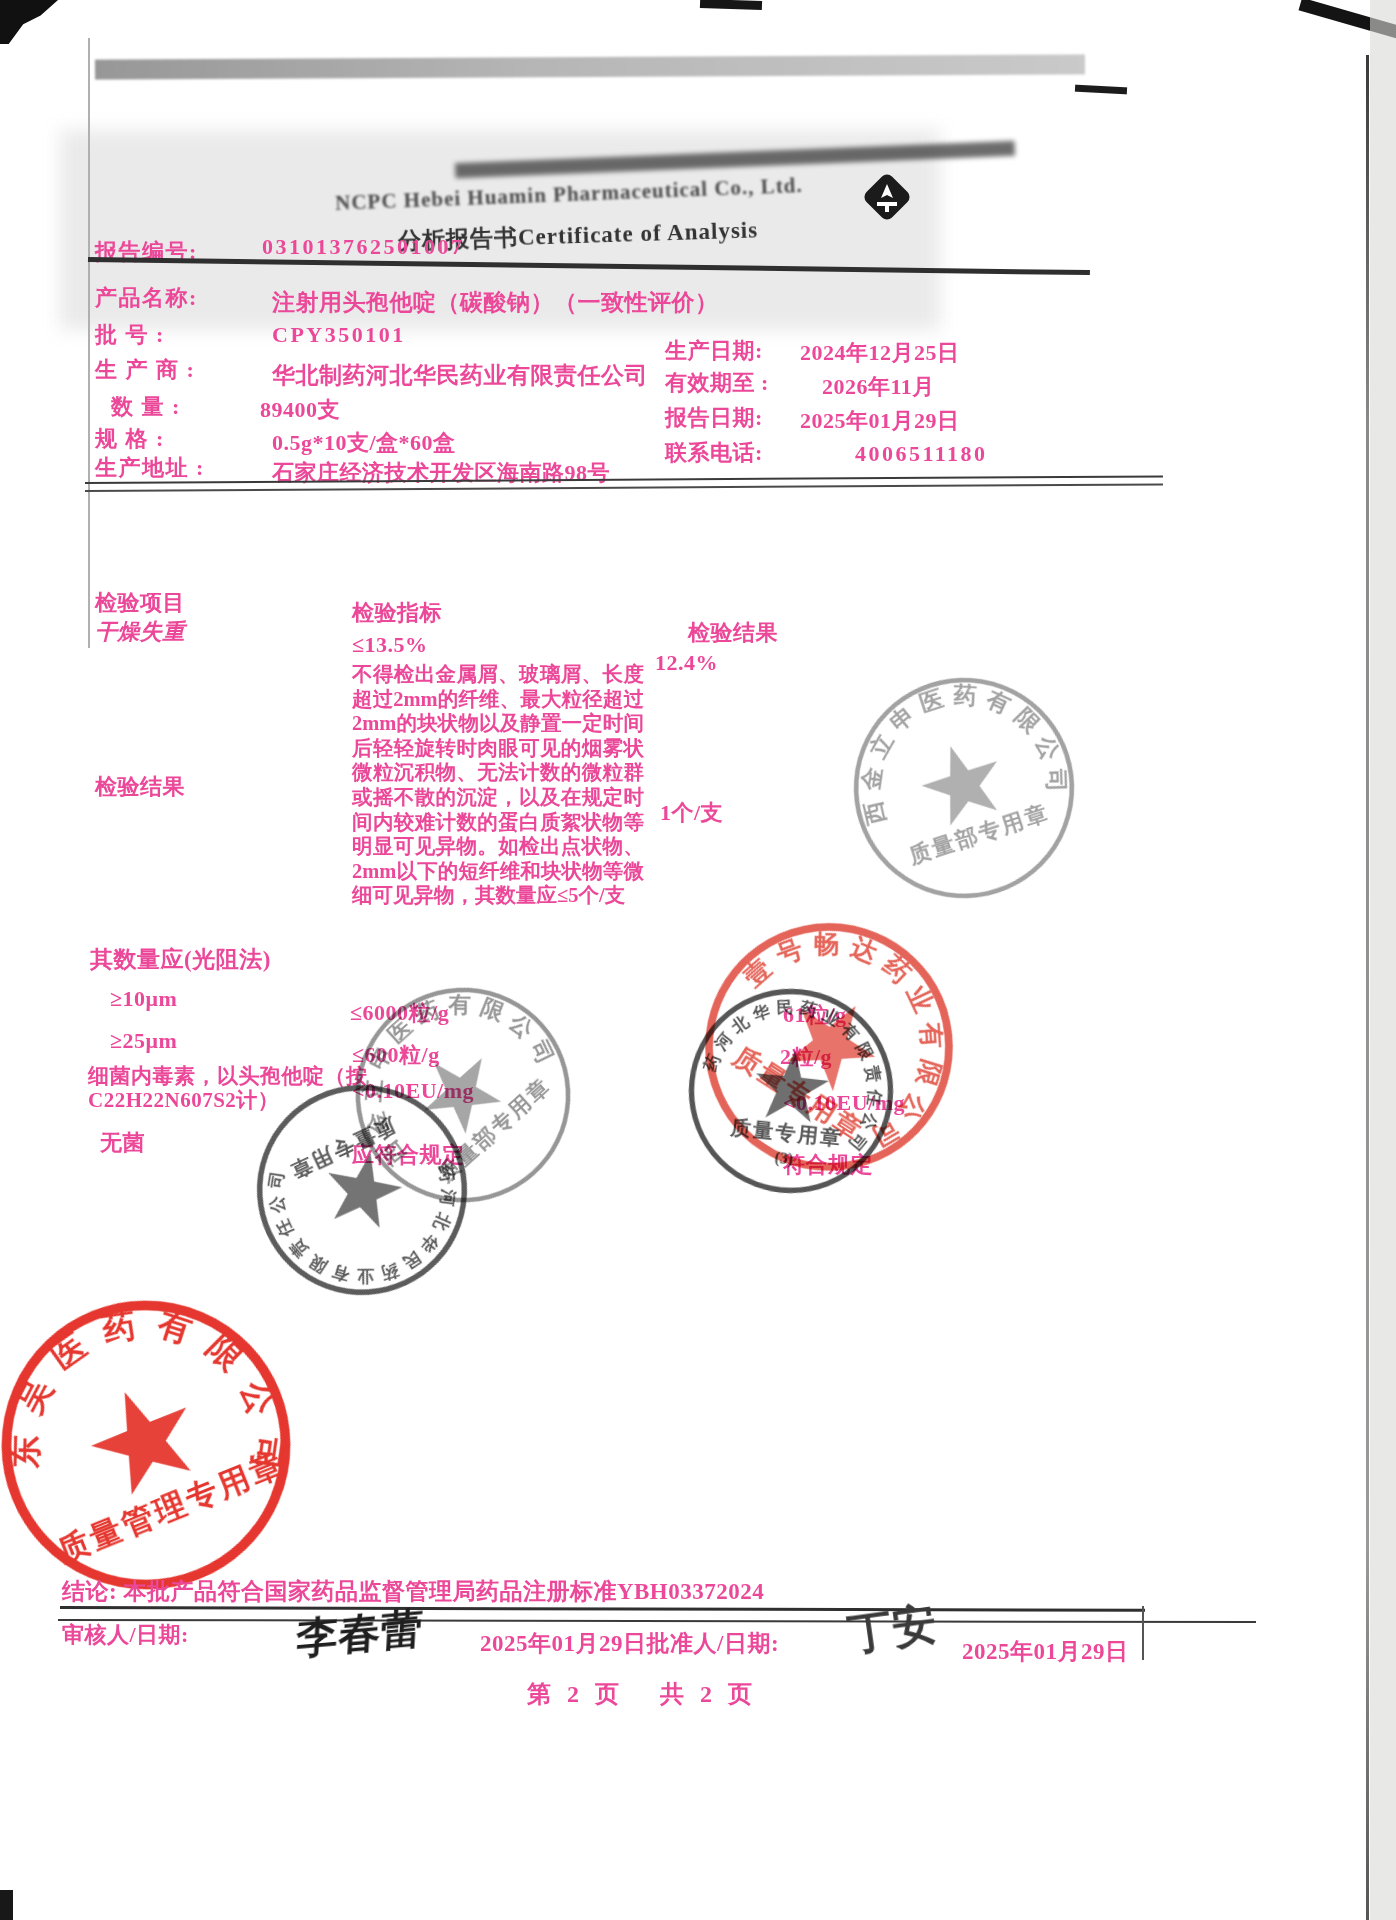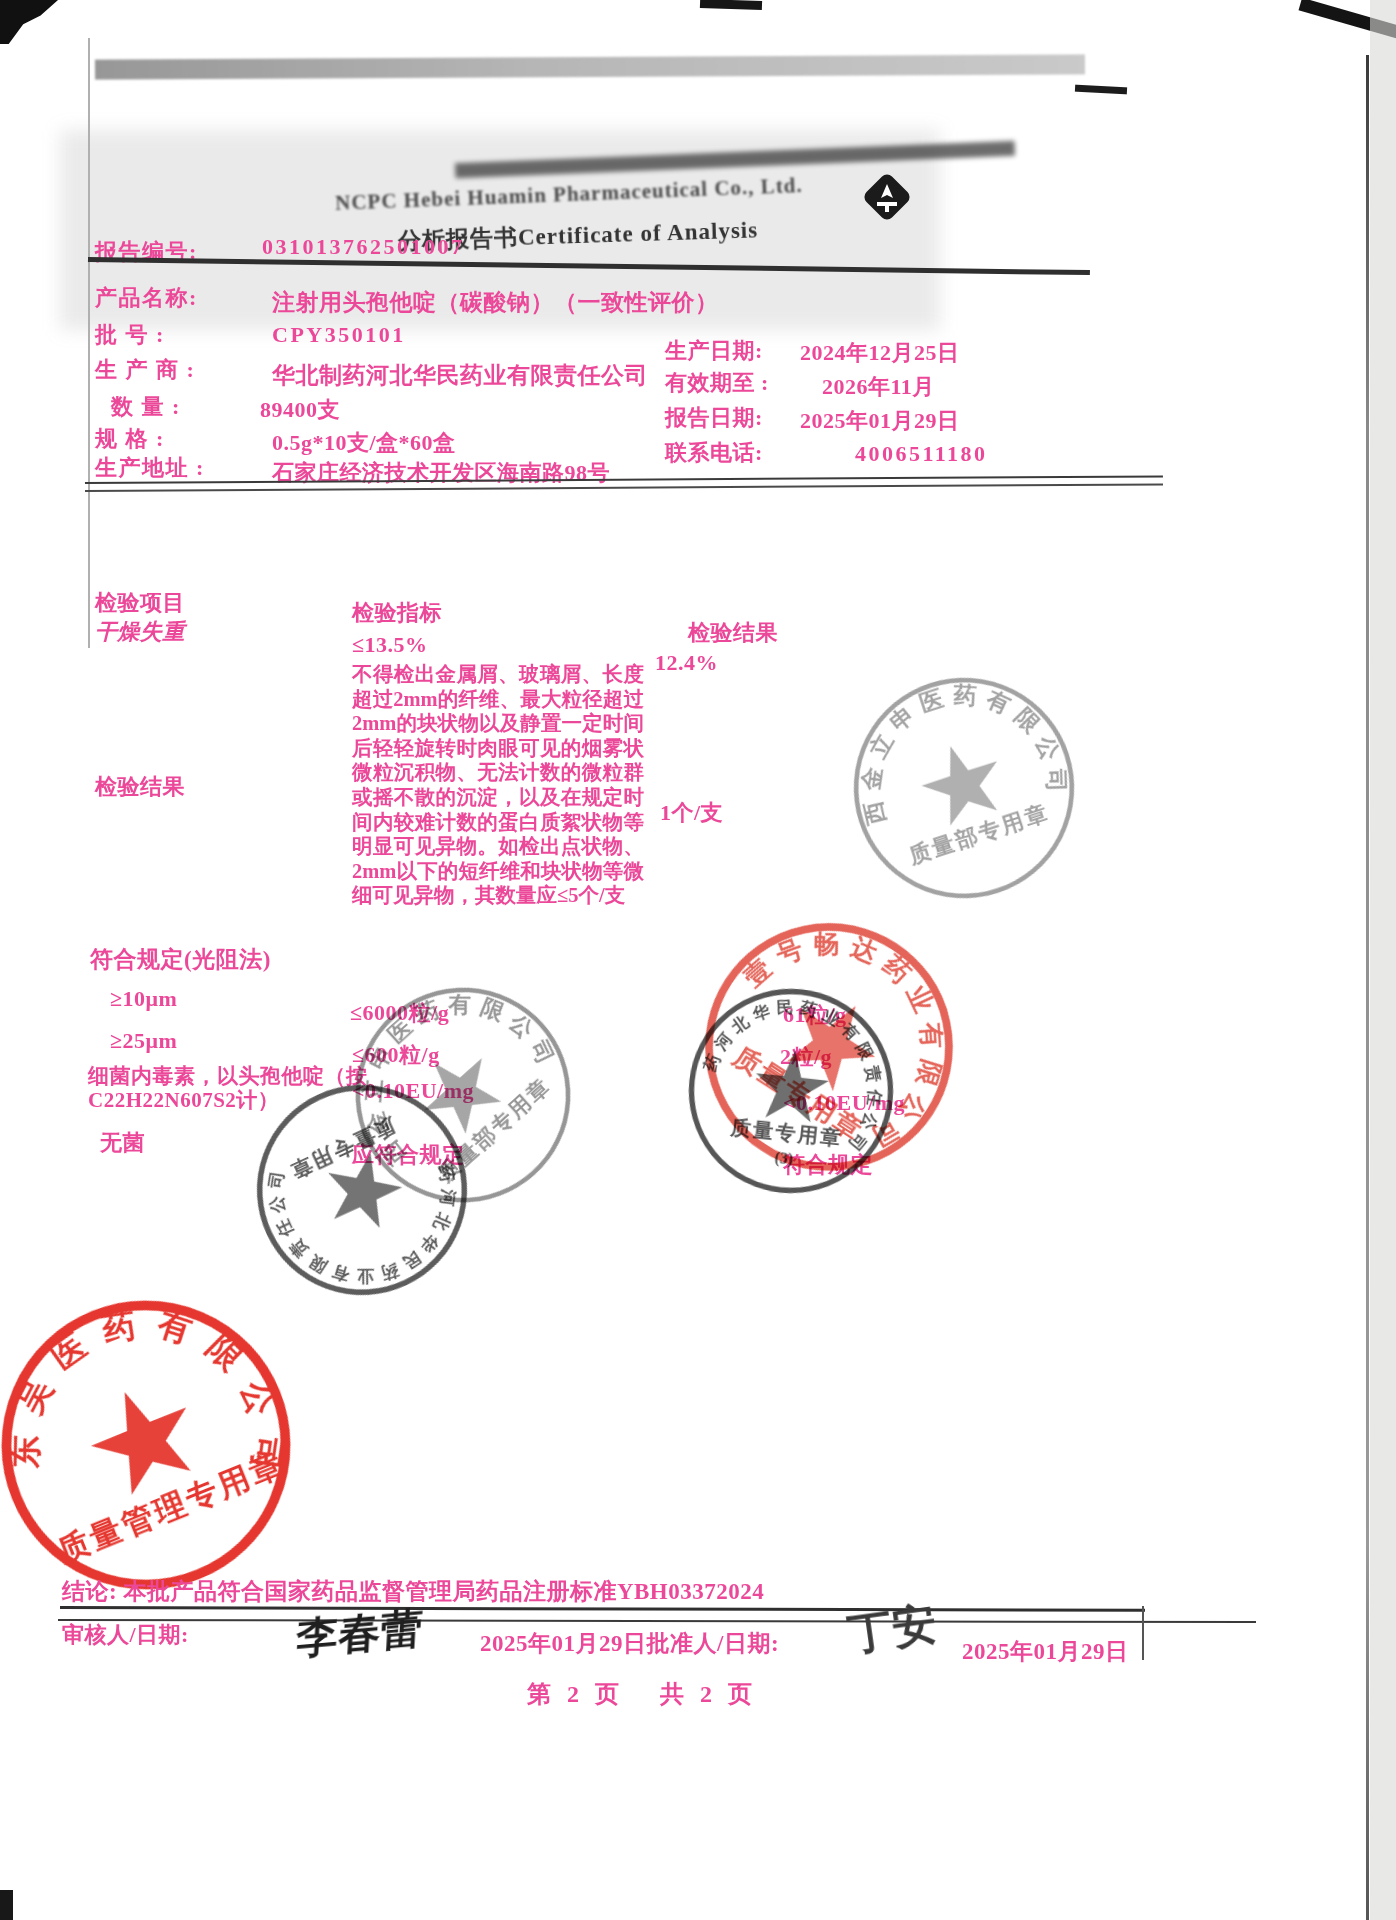--- a/index.html
+++ b/index.html
@@ -113,21 +113,21 @@
   <div class="t" style="left:650px;top:618px;margin-left:38px;">检验结果</div>
 
   <div class="t" style="left:95px;top:617px;font-style:italic;">干燥失重</div>
   <div class="t" style="left:352px;top:632px;">≤13.5%</div>
   <div class="t" style="left:655px;top:650px;">12.4%</div>
 
   <div class="t" style="left:95px;top:772px;">检验结果</div>
   <div class="t para" style="left:352px;top:662px;">不得检出金属屑、玻璃屑、长度超过2mm的纤维、最大粒径超过2mm的块状物以及静置一定时间后轻轻旋转时肉眼可见的烟雾状微粒沉积物、无法计数的微粒群或摇不散的沉淀，以及在规定时间内较难计数的蛋白质絮状物等明显可见异物。如检出点状物、2mm以下的短纤维和块状物等微细可见异物，其数量应≤5个/支</div>
   <div class="t" style="left:660px;top:798px;">1个/支</div>
 
-  <div class="t" style="left:90px;top:944px;font-size:23px;">符合规定(光阻法)</div>
+  <div class="t" style="left:90px;top:944px;font-size:23px;">其数量应(光阻法)</div>
 
   <div class="t" style="left:110px;top:986px;">≥10μm</div>
   <div class="t" style="left:350px;top:998px;">≤6000粒/g</div>
   <div class="t" style="left:783px;top:1000px;">61粒/g</div>
 
   <div class="t" style="left:110px;top:1028px;">≥25μm</div>
   <div class="t" style="left:352px;top:1040px;">≤600粒/g</div>
   <div class="t" style="left:780px;top:1042px;">2粒/g</div>
 
   <div class="t" style="left:88px;top:1062px;font-size:21px;">细菌内毒素，以头孢他啶（按</div>

